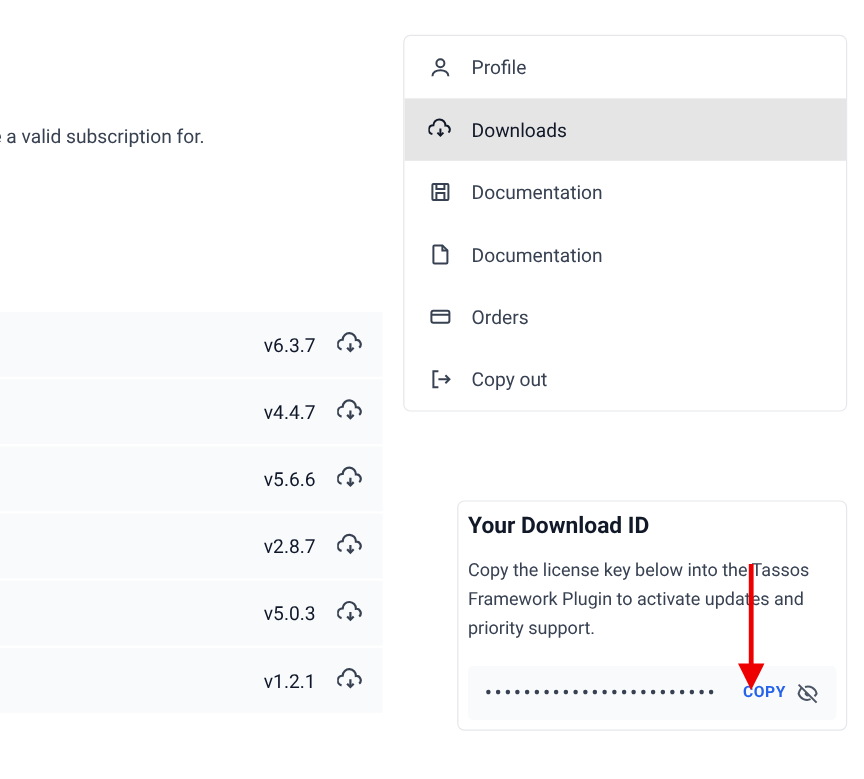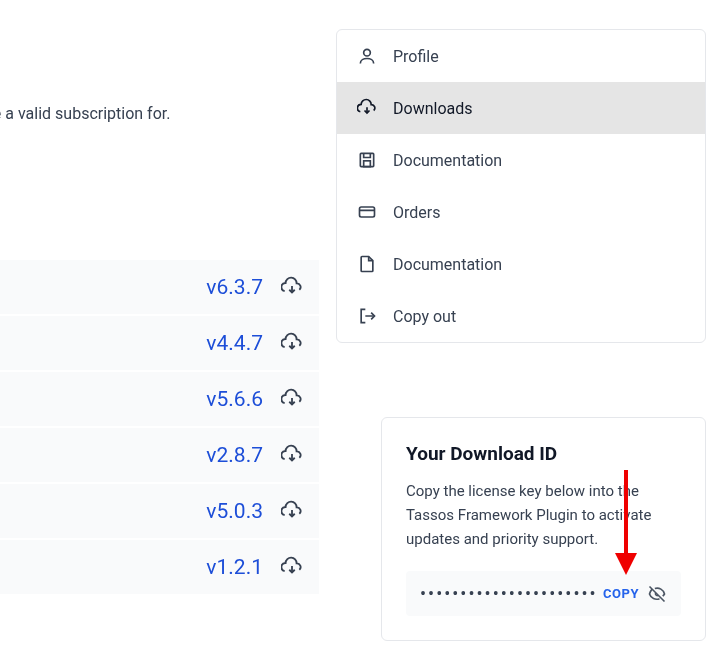--- a/index.html
+++ b/index.html
@@ -36,22 +36,22 @@
       background: #f9fafb;
       display: flex;
       align-items: center;
       justify-content: flex-end;
       height: 54px;
       padding: 0 16px;
       margin-bottom: 2px;
       gap: 18px;
     }
     .download-version {
-      font-size: 21px;
-      color: #1d4ed8;
+      font-size: 16px;
+      color: #0f172a;
     }
     .download-icon {
       width: 22px;
       height: 22px;
       display: flex;
       align-items: center;
       justify-content: center;
       cursor: pointer;
     }
     .download-icon svg {
@@ -101,21 +101,21 @@
     .sidebar-item.active .icon svg {
       stroke: #111827;
     }
     .download-id-card {
       position: absolute;
       right: 14px;
       top: 417px;
       width: 325px;
       border: 1px solid #e5e7eb;
       border-radius: 6px;
-      padding: 24px;
+      padding: 8px;
     }
     .card-title {
       font-size: 19px;
       font-weight: 700;
       color: #111827;
       margin-bottom: 14px;
     }
     .card-description {
       font-size: 15px;
       line-height: 1.6;
@@ -278,34 +278,34 @@
           <rect x="4" y="4" width="16" height="16" rx="1"></rect>
           <path d="M8 4v5h8V4"></path>
           <rect x="8" y="13" width="8" height="7"></rect>
         </svg>
     </span>
     <span>Documentation</span>
   </div>
   <div class="sidebar-item">
     <span class="icon">
       <svg viewBox="0 0 24 24">
+          <path d="M14 3H6a1 1 0 0 0-1 1v16a1 1 0 0 0 1 1h12a1 1 0 0 0 1-1V8l-5-5z"></path>
+          <path d="M14 3v5h5"></path>
+        </svg>
+    </span>
+    <span>Documentation</span>
+  </div>
+  <div class="sidebar-item">
+    <span class="icon">
+      <svg viewBox="0 0 24 24">
           <rect x="3" y="6" width="18" height="12" rx="2"></rect>
           <path d="M3 10h18"></path>
         </svg>
     </span>
     <span>Orders</span>
-  </div>
-  <div class="sidebar-item">
-    <span class="icon">
-      <svg viewBox="0 0 24 24">
-          <path d="M14 3H6a1 1 0 0 0-1 1v16a1 1 0 0 0 1 1h12a1 1 0 0 0 1-1V8l-5-5z"></path>
-          <path d="M14 3v5h5"></path>
-        </svg>
-    </span>
-    <span>Documentation</span>
   </div>
   <div class="sidebar-item">
     <span class="icon">
       <svg viewBox="0 0 24 24">
           <path d="M10 4H5v16h5"></path>
           <path d="M10 12h10"></path>
           <path d="M17 8l4 4-4 4"></path>
         </svg>
     </span>
     <span>Copy out</span>

